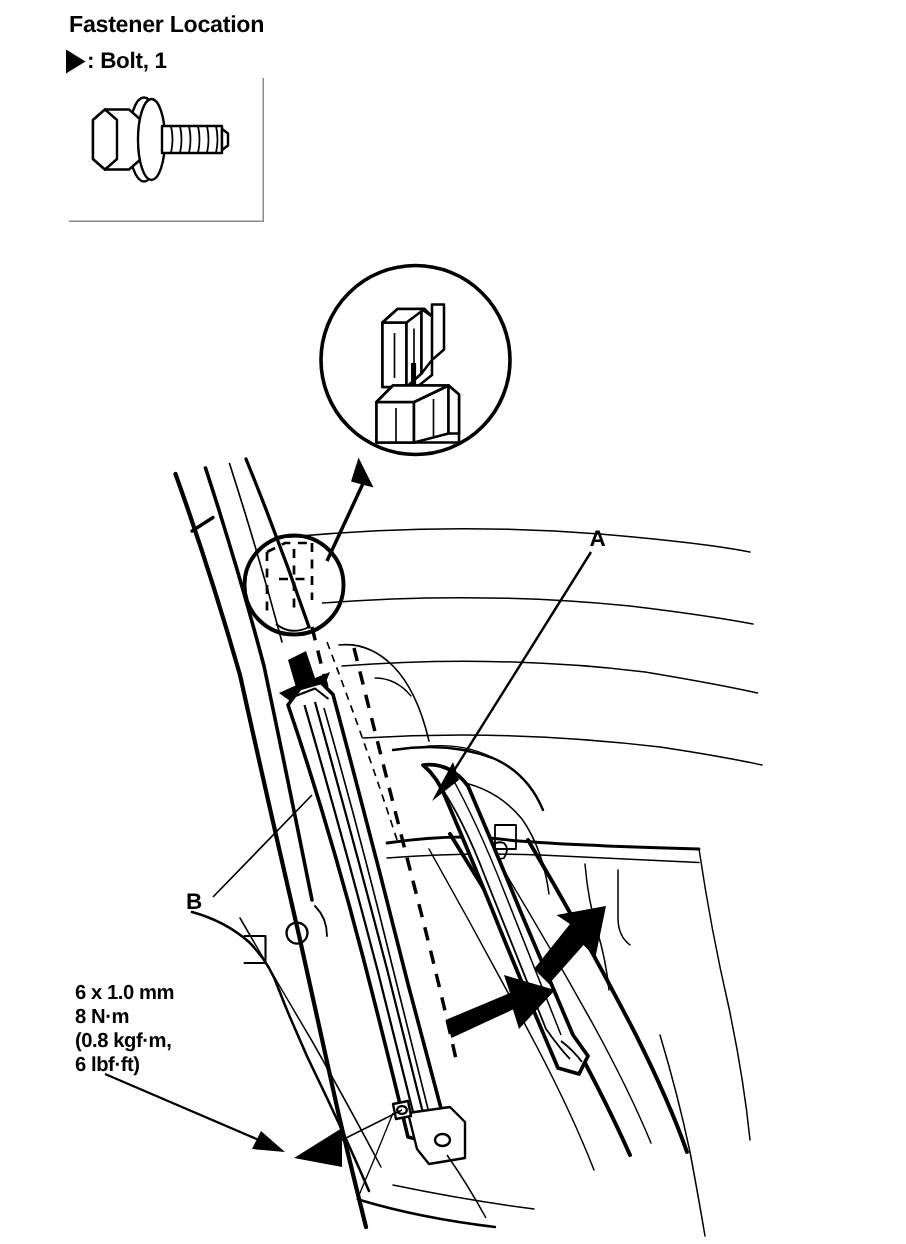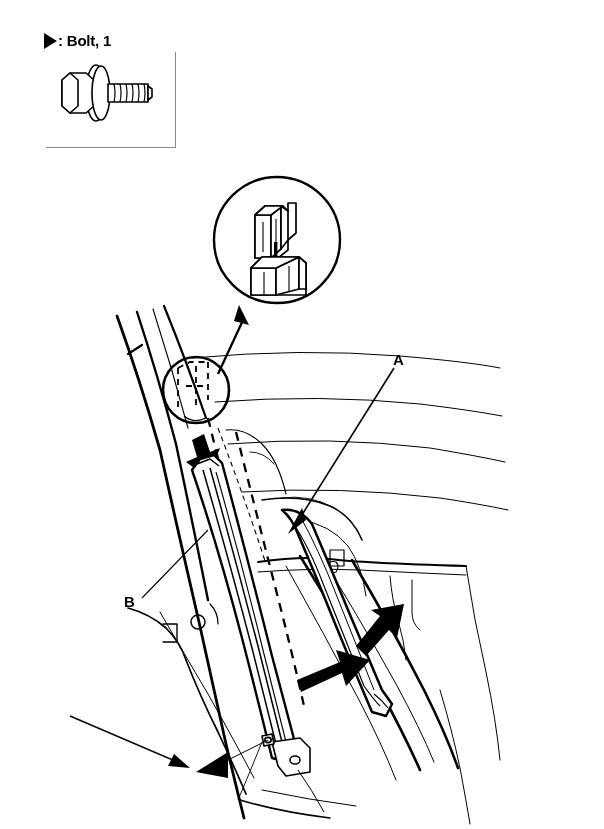--- a/index.html
+++ b/index.html
@@ -83,20 +83,21 @@
     letter-spacing: -0.3px;
     color: #000;
     white-space: pre;
   }
 </style>
 </head>
 <body>
 
 <div id="page">
 
+  <div class="hdr-title">Fastener Location</div>
 
   <div class="legend-row">
     <div class="legend-tri"></div>
     <div class="legend-text">: Bolt, 1</div>
   </div>
 
   <div class="bolt-box"></div>
 
   <svg class="svg-layer" viewBox="0 0 604 829">
 
@@ -298,14 +299,18 @@
 
       <path d="M298,770 Q312,790 324,812" stroke="#000000" stroke-width="1.0" fill="none"></path>
       <path d="M262,742 Q250,772 238,800" stroke="#000000" stroke-width="0.9" fill="none"></path>
     </g>
 
   </svg>
 
   <div class="lbl" style="left:393px; top:351px;">A</div>
   <div class="lbl" style="left:124px; top:593px;">B</div>
 
+  <div class="torque-block"><span>6 x 1.0 mm</span>
+<span>8 N·m</span>
+<span>(0.8 kgf·m,</span>
+<span>6 lbf·ft)</span></div>
 
 </div>
 
 </body></html>

